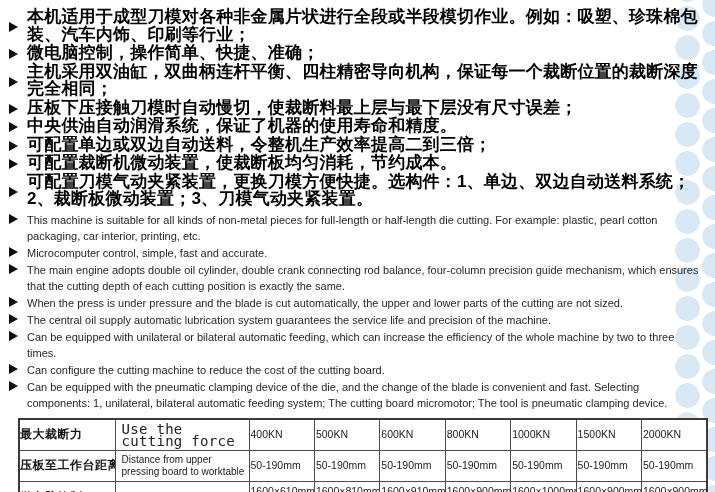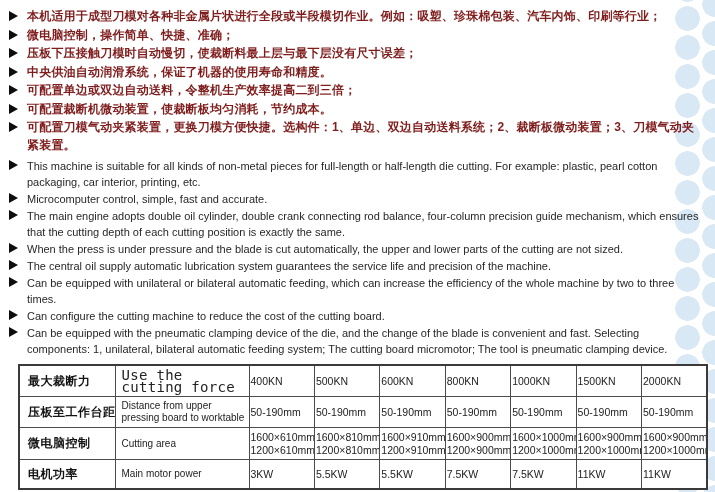--- a/index.html
+++ b/index.html
@@ -16,22 +16,22 @@
   .circles.col1 { left:675px; background-position:0 4px; }
   .circles.col2 { left:702px; background-position:0 -10px; }
 
   .content { position:absolute; inset:0; z-index:1; }
 
   ul.features { list-style:none; margin:0; padding:0; }
   #zh-list { padding:8px 12px 0 6px; }
   #en-list { padding:3px 12px 0 6px; }
   li.feature { display:flex; align-items:flex-start; }
   #zh-list li.feature {
-    font-size:12px; line-height:17.5px; font-weight:bold;
-    color:#7f1d1d; letter-spacing:0.2px; margin-bottom:1px;
+    font-size:17px; line-height:17.5px; font-weight:bold;
+    color:#000000; letter-spacing:0.2px; margin-bottom:1px;align-items:center;
   }
   #en-list li.feature {
     font-size:11px; line-height:16px; color:#272727; margin-bottom:1px;
   }
   .tri {
     width:0; height:0; flex:none;
     border-left:9px solid #0d0d0d;
     border-top:5.5px solid transparent;
     border-bottom:5.5px solid transparent;
     margin:3px 9px 0 3px;
@@ -43,21 +43,21 @@
     margin:7px 0 0 18px; width:690px; border-collapse:collapse;
     table-layout:fixed; background:#fff; position:relative; z-index:2;
     border:2px solid #3a3a3a;
   }
   #spec-table td {
     border:1px solid #4b4b4b; text-align:left; vertical-align:middle;
     font-size:10.5px; color:#222; padding:3px 1px; line-height:12.5px;
     white-space:pre-line; height:22px; overflow:hidden;
   }
   #spec-table td.zh {
-    text-align:left; padding-left:8px; font-size:12px; font-weight:bold;
+    text-align:left; padding-left:0; font-size:12px; font-weight:bold;
     color:#141414; letter-spacing:0.5px; white-space:nowrap;
   }
   #spec-table td.en { text-align:left; padding-left:6px; font-size:10px; line-height:12px; }
   #spec-table tr:first-child td.en {
     font-family:"DejaVu Sans Mono", monospace; font-size:14px; letter-spacing:0.3px;
   }
 </style>
 </head>
 <body>
 
@@ -67,20 +67,24 @@
 
   <div class="content">
     <ul class="features" id="zh-list">
         <li class="feature">
           <span class="tri"></span>
           <span class="ftext">本机适用于成型刀模对各种非金属片状进行全段或半段模切作业。例如：吸塑、珍珠棉包装、汽车内饰、印刷等行业；</span>
         </li>
         <li class="feature">
           <span class="tri"></span>
           <span class="ftext">微电脑控制，操作简单、快捷、准确；</span>
+        </li>
+        <li class="feature">
+          <span class="tri"></span>
+          <span class="ftext">主机采用双油缸，双曲柄连杆平衡、四柱精密导向机构，保证每一个裁断位置的裁断深度完全相同；</span>
         </li>
         <li class="feature">
           <span class="tri"></span>
           <span class="ftext">压板下压接触刀模时自动慢切，使裁断料最上层与最下层没有尺寸误差；</span>
         </li>
         <li class="feature">
           <span class="tri"></span>
           <span class="ftext">中央供油自动润滑系统，保证了机器的使用寿命和精度。</span>
         </li>
         <li class="feature">

